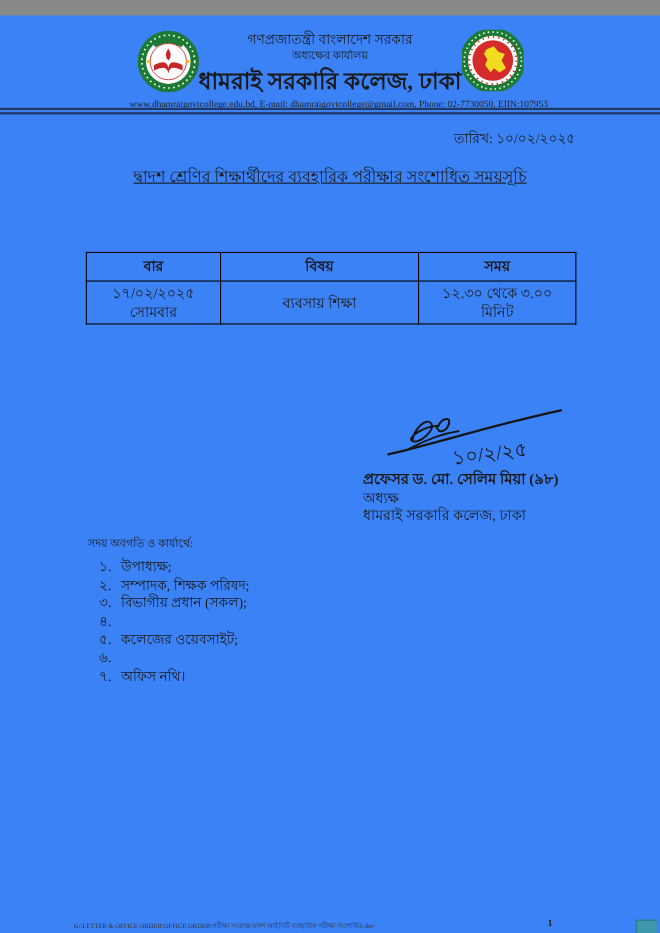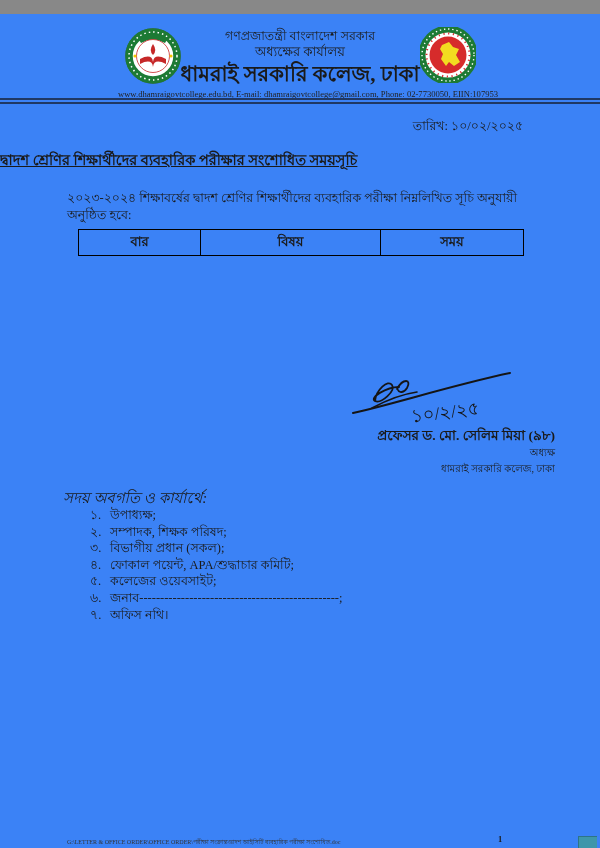--- a/index.html
+++ b/index.html
@@ -11,62 +11,62 @@
     background:#3b82f6;
     font-family:"Liberation Serif","DejaVu Sans",serif;
     color:#1a1a1a;
     overflow:hidden;
   }
   .abs { position:absolute; }
 
   
   .hdr-center { left:0; right:0; top:14px; text-align:center; }
   .hdr-govt   { font-size:12.5px; line-height:16px; }
-  .hdr-office { font-size:13px; line-height:15px; }
+  .hdr-office { font-size:10px; line-height:15px; }
   .hdr-college{ font-size:21px; font-weight:bold; line-height:26px; margin-top:2px; }
   .hdr-contact{ font-size:8.6px; line-height:11px; margin-top:2px; color:#222;padding-left:16px; }
 
   .logo { width:58px; height:58px; }
   .logo-left  { left:124px; top:13px; }
   .logo-right { left:420px; top:13px; }
 
   .rule-double {
     left:0; right:0; top:84px; height:6px;
     border-top:2px solid #1f3864;
     border-bottom:2px solid #1f3864;
   }
 
   
   .date-line { top:103px; right:77px; font-size:12.5px;text-align:right; }
   .doc-title {
-    left:0; right:0; top:135px; text-align:left;
-    font-size:14.5px; font-weight:bold;
+    left:0; right:0; top:135px; text-align:center;
+    font-size:14.5px; font-weight:normal;
     text-decoration:underline;
   }
   .intro { left:67px; top:176px; width:468px; font-size:12.5px; line-height:17px; }
 
   
   .sched { left:78px; top:215px; border-collapse:collapse; table-layout:fixed; }
   .sched td, .sched th {
     border:1.3px solid #000;
     font-size:13px; text-align:center; vertical-align:middle;
     padding:2px 8px;
   }
   .sched th { font-weight:bold; height:24px; }
   .sched td { height:37px; line-height:17px; }
   .col-day{width:122px;} .col-sub{width:180px;} .col-time{width:143px;}
 
   
   .sign-svg { left:345px; top:353px; }
-  .sig-block { left:340px; top:412px; width:215px; text-align:right; }
+  .sig-block { left:330px; top:412px; width:215px; text-align:left; }
   .sig-name { font-size:13.5px; font-weight:bold; line-height:19px; }
-  .sig-desig, .sig-inst { font-size:10px; line-height:16px; }
+  .sig-desig, .sig-inst { font-size:13px; line-height:16px; }
 
   
-  .dist-head { left:63px; top:472px; font-size:15px;font-style:italic; }
+  .dist-head { left:80px; top:472px; font-size:10px; }
   .dist-list { left:90px; top:493px; width:440px; font-size:12.5px; }
   .dist-item { display:flex; line-height:16.6px; }
   .dist-num  { width:20px; flex:0 0 20px; }
   .dist-text { white-space:nowrap; }
 
   
   .footer-path { left:67px; top:823px; font-size:6px; color:#333; width:380px; }
   .footer-page { left:498px; top:820px; font-size:8.5px; font-weight:bold; }
 
   .teal-widget {
@@ -109,33 +109,40 @@
     <div class="hdr-govt">গণপ্রজাতন্ত্রী বাংলাদেশ সরকার</div>
     <div class="hdr-office">অধ্যক্ষের কার্যালয়</div>
     <div class="hdr-college">ধামরাই সরকারি কলেজ, ঢাকা</div>
     <div class="hdr-contact">www.dhamraigovtcollege.edu.bd, E-mail: dhamraigovtcollege@gmail.com, Phone: 02-7730050, EIIN:107953</div>
   </div>
 
   <div class="abs rule-double"></div>
 
   <div class="abs date-line">তারিখ: ১০/০২/২০২৫</div>
   <div class="abs doc-title">দ্বাদশ শ্রেণির শিক্ষার্থীদের ব্যবহারিক পরীক্ষার সংশোধিত সময়সূচি</div>
-  <div class="abs intro">২০২৩-২০২৪ শিক্ষাবর্ষের দ্বাদশ শ্রেণির শিক্ষার্থীদের ব্যবহারিক পরীক্ষা নিম্নলিখিত সূচি অনুযায়ী অনুষ্ঠিত হবে:</div>
 
   <table class="abs sched">
     <colgroup>
         <col class="col-day">
         <col class="col-sub">
         <col class="col-time">
       </colgroup>
     <tbody>
         <tr>
       <th>বার</th>
       <th>বিষয়</th>
       <th>সময়</th>
+    </tr>
+    <tr>
+      <td>
+        <div>১৭/০২/২০২৫</div>
+        <div>সোমবার</div>
+      </td>
+      <td>ব্যবসায় শিক্ষা</td>
+      <td>১২.৩০ থেকে ৩.০০ মিনিট</td>
     </tr>
   </tbody>
     </table>
 
   <div class="abs sign-svg">
     <svg width="175" height="62" viewBox="0 0 175 62">
       <g fill="none" stroke="#151515" stroke-linecap="round">
         <path d="M30,34 C31,23 43,12 47,18 C51,24 36,37 30,34 C24,31 41,20 54,20" stroke-width="1.8"></path>
         <path d="M52,22 C58,11 67,12 62,21 C59,26 54,26 53,23" stroke-width="1.8"></path>
         <path d="M8,46 C45,38 108,18 165,6" stroke-width="2"></path>
@@ -160,29 +167,27 @@
     <div class="dist-item">
       <span class="dist-num">২.</span>
       <span class="dist-text">সম্পাদক, শিক্ষক পরিষদ;</span>
     </div>
     <div class="dist-item">
       <span class="dist-num">৩.</span>
       <span class="dist-text">বিভাগীয় প্রধান (সকল);</span>
     </div>
     <div class="dist-item">
       <span class="dist-num">৪.</span>
-      <span class="dist-text">ফোকাল পয়েন্ট, APA/শুদ্ধাচার কমিটি;</span>
     </div>
     <div class="dist-item">
       <span class="dist-num">৫.</span>
       <span class="dist-text">কলেজের ওয়েবসাইট;</span>
     </div>
     <div class="dist-item">
       <span class="dist-num">৬.</span>
-      <span class="dist-text">জনাব------------------------------------------------;</span>
     </div>
     <div class="dist-item">
       <span class="dist-num">৭.</span>
       <span class="dist-text">অফিস নথি।</span>
     </div>
   </div>
 
   <div class="abs footer-path">G:\LETTER &amp; OFFICE ORDER\OFFICE ORDER\পরীক্ষা সংক্রান্ত\দ্বাদশ আইসিটি ব্যবহারিক পরীক্ষা সংশোধিত.doc</div>
   <div class="abs footer-page">1</div>
 

